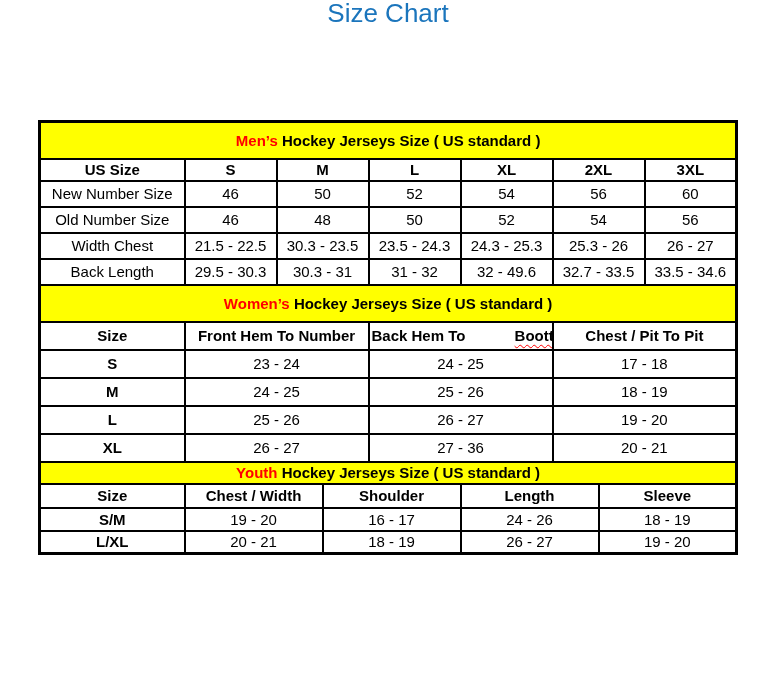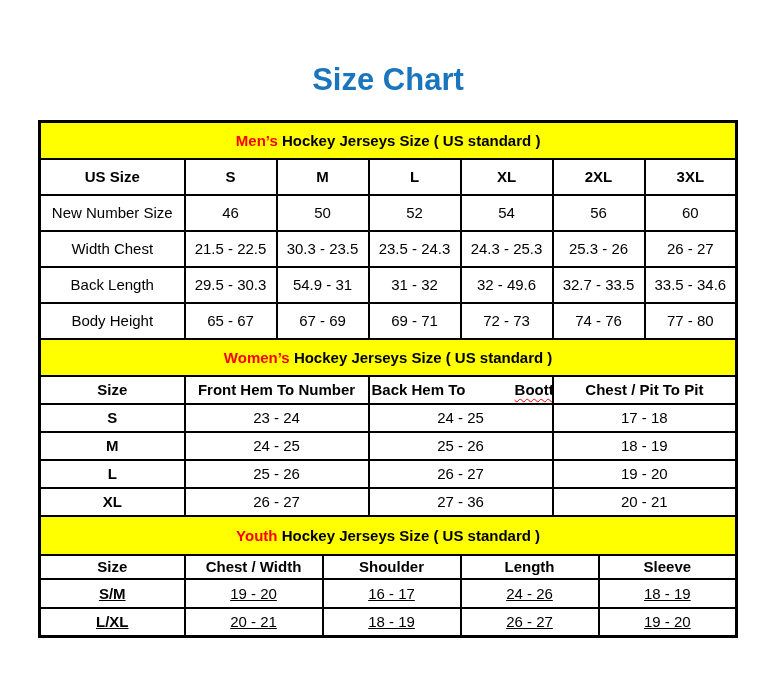--- a/index.html
+++ b/index.html
@@ -13,25 +13,24 @@
     margin: 0; padding: 0;
     background: #ffffff;
     width: 776px; height: 692px;
     font-family: "Liberation Sans", sans-serif;
     color: #000;
     overflow: hidden;
   }
   .page { width: 776px; height: 692px; position: relative; }
   h1.page-title {
     margin: 0;
-    padding-top: 64px;
     text-align: center;
-    font-size: 31px;
+    font-size: 26px;
     line-height: 1.05;
-    font-weight: bold;
+    font-weight: normal;
     color: var(--title-color);
     letter-spacing: 0px;
   }
   .chart-wrap {
     position: absolute;
     left: 38px; top: 120px;
     width: 698px;
   }
   table.size-chart {
     width: 698px;
@@ -53,28 +52,28 @@
     font-weight: bold;
     font-size: 17px;
   }
   td.banner-cell .accent { color: var(--accent-red); }
   th { font-weight: bold; }
   td.row-label { font-weight: normal; }
   tr.sec-womens td.row-label, tr.sec-youth td.row-label { font-weight: bold; }
 
   
   tr.sec-mens.banner-row   { height: 37px; }
-  tr.sec-mens.header-row   { height: 36px; }
-  tr.sec-mens.data-row     { height: 36px; }
+  tr.sec-mens.header-row   { height: 22px; }
+  tr.sec-mens.data-row     { height: 26px; }
   tr.sec-womens.banner-row { height: 37px; }
   tr.sec-womens.header-row { height: 28px; }
   tr.sec-womens.data-row   { height: 28px; }
-  tr.sec-youth.banner-row  { height: 39px; }
+  tr.sec-youth.banner-row  { height: 22px; }
   tr.sec-youth.header-row  { height: 24px; }
-  tr.sec-youth.data-row    { height: 29px; text-decoration: underline; }
+  tr.sec-youth.data-row    { height: 23px; }
 
   .squiggle {
     text-decoration-line: underline;
     text-decoration-style: wavy;
     text-decoration-color: var(--accent-red);
     text-decoration-thickness: 1px;
     text-underline-offset: 3px;
     padding-left: 45px;
   }
 </style>
@@ -116,45 +115,45 @@
           <tr class="data-row sec-mens">
             <td class="row-label">New Number Size</td>
             <td class="value-cell" colspan="2">46</td>
             <td class="value-cell" colspan="2">50</td>
             <td class="value-cell" colspan="2">52</td>
             <td class="value-cell" colspan="2">54</td>
             <td class="value-cell" colspan="2">56</td>
             <td class="value-cell" colspan="2">60</td>
           </tr>
           <tr class="data-row sec-mens">
+            <td class="row-label">Old Number Size</td>
+            <td class="value-cell" colspan="2">46</td>
+            <td class="value-cell" colspan="2">48</td>
+            <td class="value-cell" colspan="2">50</td>
+            <td class="value-cell" colspan="2">52</td>
+            <td class="value-cell" colspan="2">54</td>
+            <td class="value-cell" colspan="2">56</td>
+          </tr>
+          <tr class="data-row sec-mens">
             <td class="row-label">Width Chest</td>
             <td class="value-cell" colspan="2">21.5 - 22.5</td>
             <td class="value-cell" colspan="2">30.3 - 23.5</td>
             <td class="value-cell" colspan="2">23.5 - 24.3</td>
             <td class="value-cell" colspan="2">24.3 - 25.3</td>
             <td class="value-cell" colspan="2">25.3 - 26</td>
             <td class="value-cell" colspan="2">26 - 27</td>
           </tr>
           <tr class="data-row sec-mens">
             <td class="row-label">Back Length</td>
             <td class="value-cell" colspan="2">29.5 - 30.3</td>
-            <td class="value-cell" colspan="2">54.9 - 31</td>
+            <td class="value-cell" colspan="2">30.3 - 31</td>
             <td class="value-cell" colspan="2">31 - 32</td>
             <td class="value-cell" colspan="2">32 - 49.6</td>
             <td class="value-cell" colspan="2">32.7 - 33.5</td>
             <td class="value-cell" colspan="2">33.5 - 34.6</td>
-          </tr>
-          <tr class="data-row sec-mens">
-            <td class="row-label">Body Height</td>
-            <td class="value-cell" colspan="2">65 - 67</td>
-            <td class="value-cell" colspan="2">67 - 69</td>
-            <td class="value-cell" colspan="2">69 - 71</td>
-            <td class="value-cell" colspan="2">72 - 73</td>
-            <td class="value-cell" colspan="2">74 - 76</td>
-            <td class="value-cell" colspan="2">77 - 80</td>
           </tr>
           <tr class="banner-row sec-womens">
             <td class="banner-cell" colspan="13"><span class="accent">Women’s</span> <span>Hockey Jerseys Size ( US standard )</span></td>
           </tr>
           <tr class="header-row sec-womens">
             <th class="col-label">Size</th>
             <th class="col-head" colspan="4">Front Hem To Number</th>
             <th class="col-head" colspan="4"><span>Back Hem To </span><span class="squiggle">Boottom</span></th>
             <th class="col-head" colspan="4">Chest / Pit To Pit</th>
           </tr>

